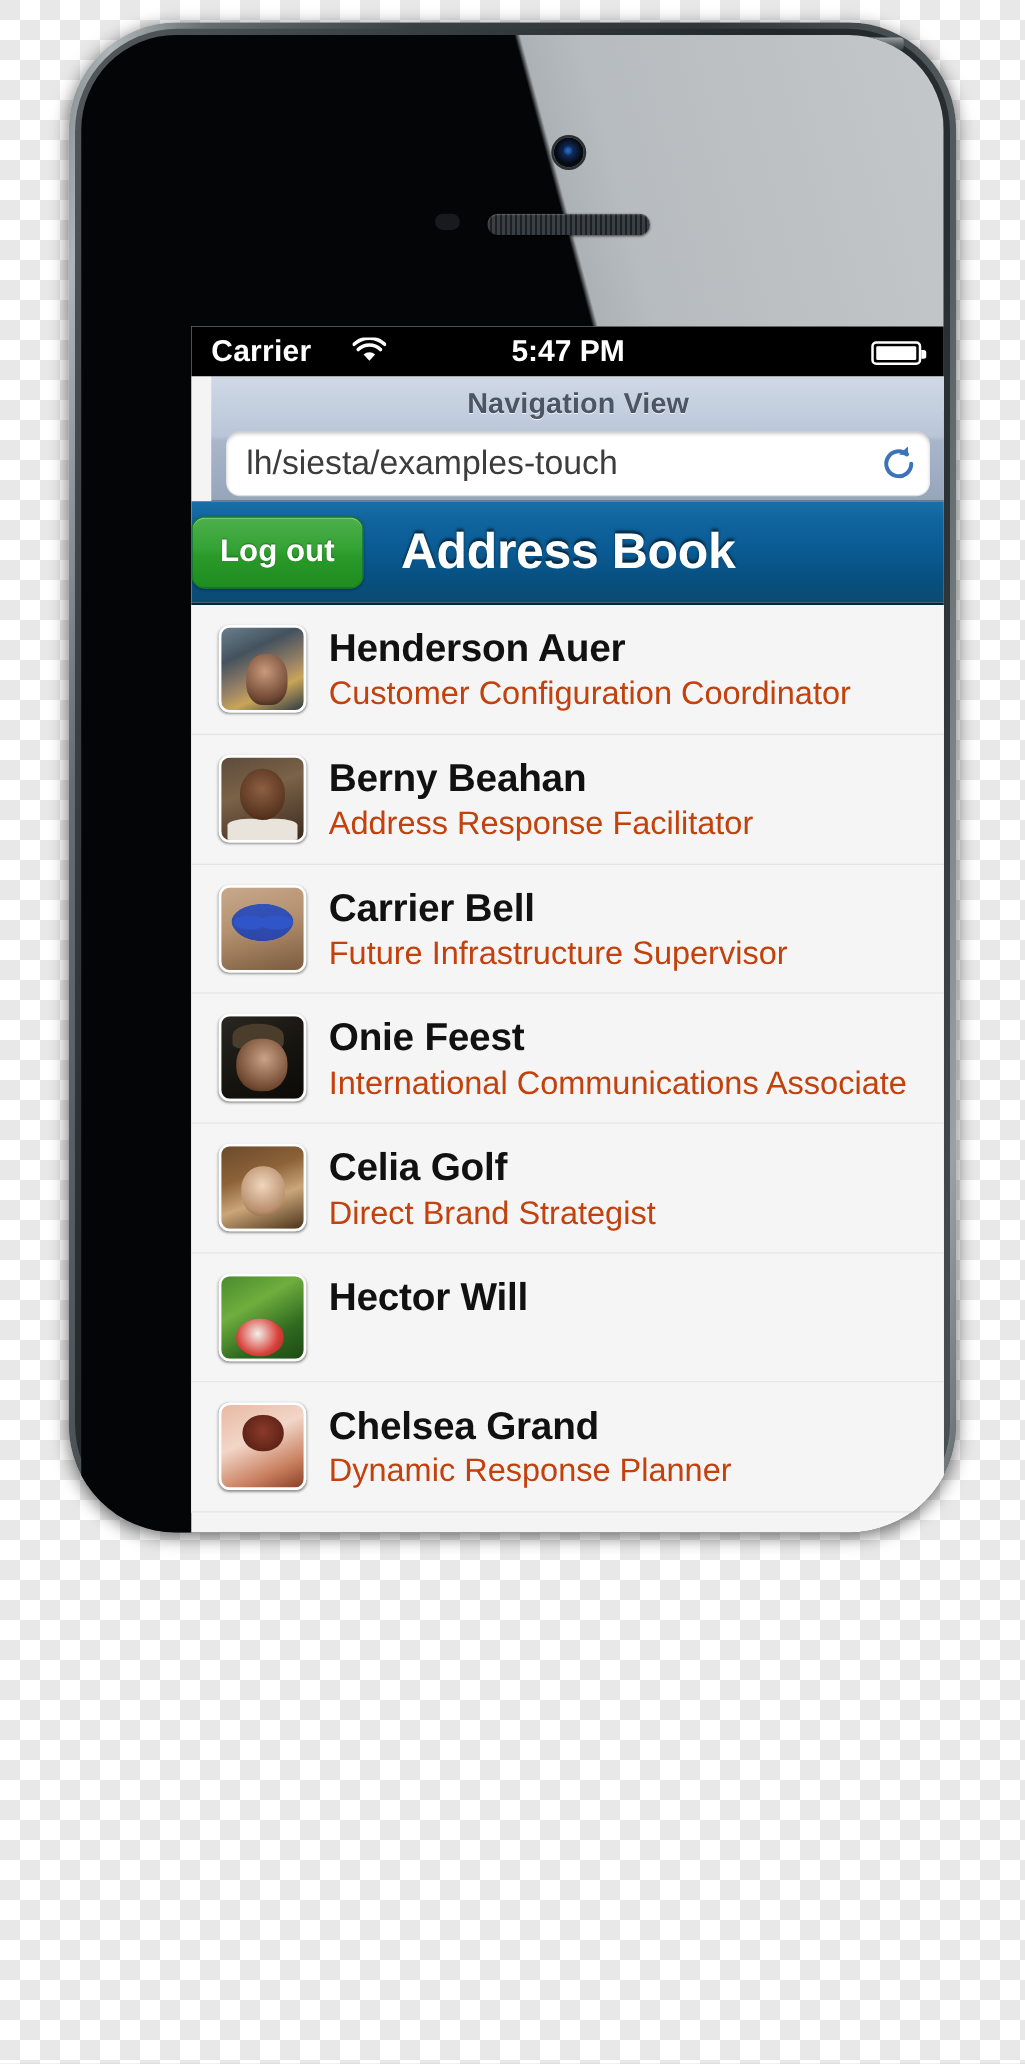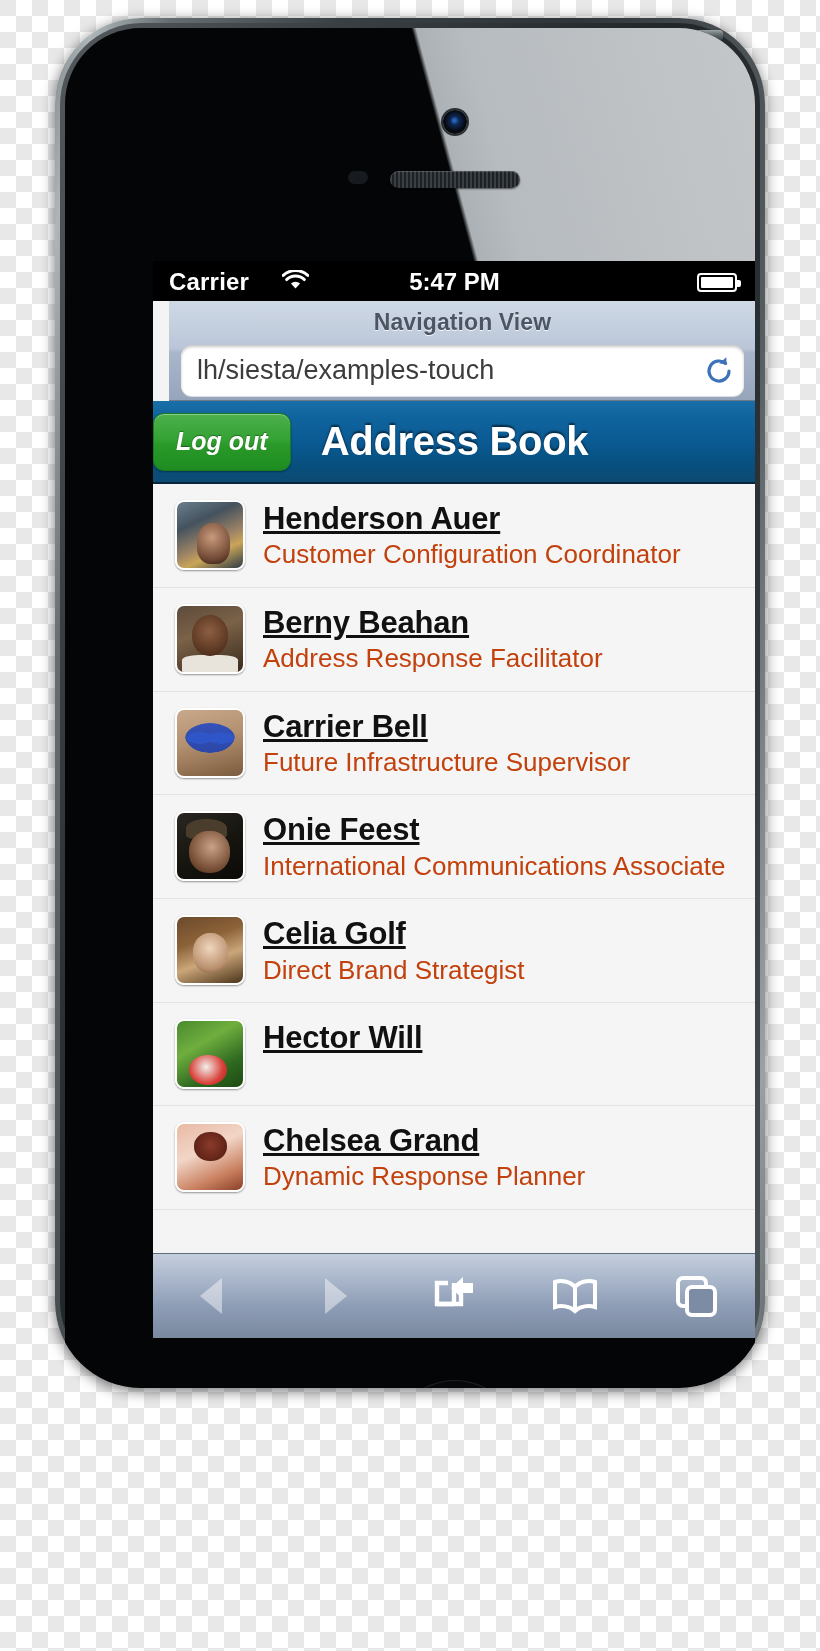--- a/index.html
+++ b/index.html
@@ -7,21 +7,21 @@
     width:820px;height:1651px;
     font-family:"Liberation Sans",sans-serif;
     background:
       repeating-conic-gradient(#ffffff 0% 25%, #e8e8e8 0% 50%) 0 0/32px 32px;
     overflow:hidden;
     position:relative;
   }
 
   
   #phone{
-    position:absolute;left:55px;top:18px;width:710px;height:1370px;
+    position:absolute;left:55px;top:18px;width:710px;height:1208px;
     border-radius:86px;
     background:linear-gradient(100deg,#7e868a 0%,#aeb6ba 4%,#656d71 12%,#394044 30%,#2f3538 55%,#555c60 80%,#9aa2a6 94%,#5e6569 100%);
     box-shadow:0 3px 14px rgba(0,0,0,.55);
     overflow:hidden;
   }
   #phone::after{ 
     content:"";position:absolute;inset:5px;border-radius:82px;
     background:linear-gradient(115deg,#53595d 0%,#3a4044 20%,#22272a 45%,#2c3235 70%,#4c5357 100%);
   }
   #glass{
@@ -142,38 +142,37 @@
     text-shadow:0 -2px 2px rgba(0,0,0,.55);
   }
   #logout{
     position:relative;z-index:2;margin-right:-14px;
     background:linear-gradient(#4db04d 0%,#33a233 46%,#2a9a2a 54%,#1e8c20 100%);
     border:1px solid #1a7d1c;border-radius:11px;
     color:#fff;font-size:25px;font-weight:bold;
     padding:13px 22px 14px;
     text-shadow:0 -1px 1px rgba(0,0,0,.35);
     box-shadow:inset 0 1px 0 rgba(255,255,255,.35),0 1px 2px rgba(0,0,0,.35);
-    font-style:italic;
   }
 
   
   #list{background:#f5f5f5;}
   .row{
     display:flex;align-items:flex-start;gap:18px;
     padding:16px 14px 16px 22px;
     border-bottom:1px solid #e2e2e2;
     background:#f5f5f5;
   }
   .avatar{
     width:66px;height:66px;flex:none;border-radius:9px;
     border:2px solid #fff;box-shadow:0 1px 2px rgba(0,0,0,.4);
     background-size:cover;background-position:center;overflow:hidden;position:relative;
   }
   .meta{flex:1;min-width:0;padding-top:1px;}
-  .name{font-size:31px;font-weight:bold;color:#111;line-height:1.14;letter-spacing:-.2px;text-decoration:underline;}
+  .name{font-size:31px;font-weight:bold;color:#111;line-height:1.14;letter-spacing:-.2px;}
   .title{font-size:26px;color:#c2410c;line-height:1.25;margin-top:2px;}
 
   
   #safari-bottom{
     position:absolute;left:0;bottom:0;width:603px;height:84px;
     background:linear-gradient(#c4cddc 0%,#aab7cb 30%,#8e9db6 62%,#79899f 100%);
     border-top:1px solid #5f6d80;
     display:flex;align-items:center;
   }
   #safari-bottom .tb{flex:1;display:flex;align-items:center;justify-content:center;}

